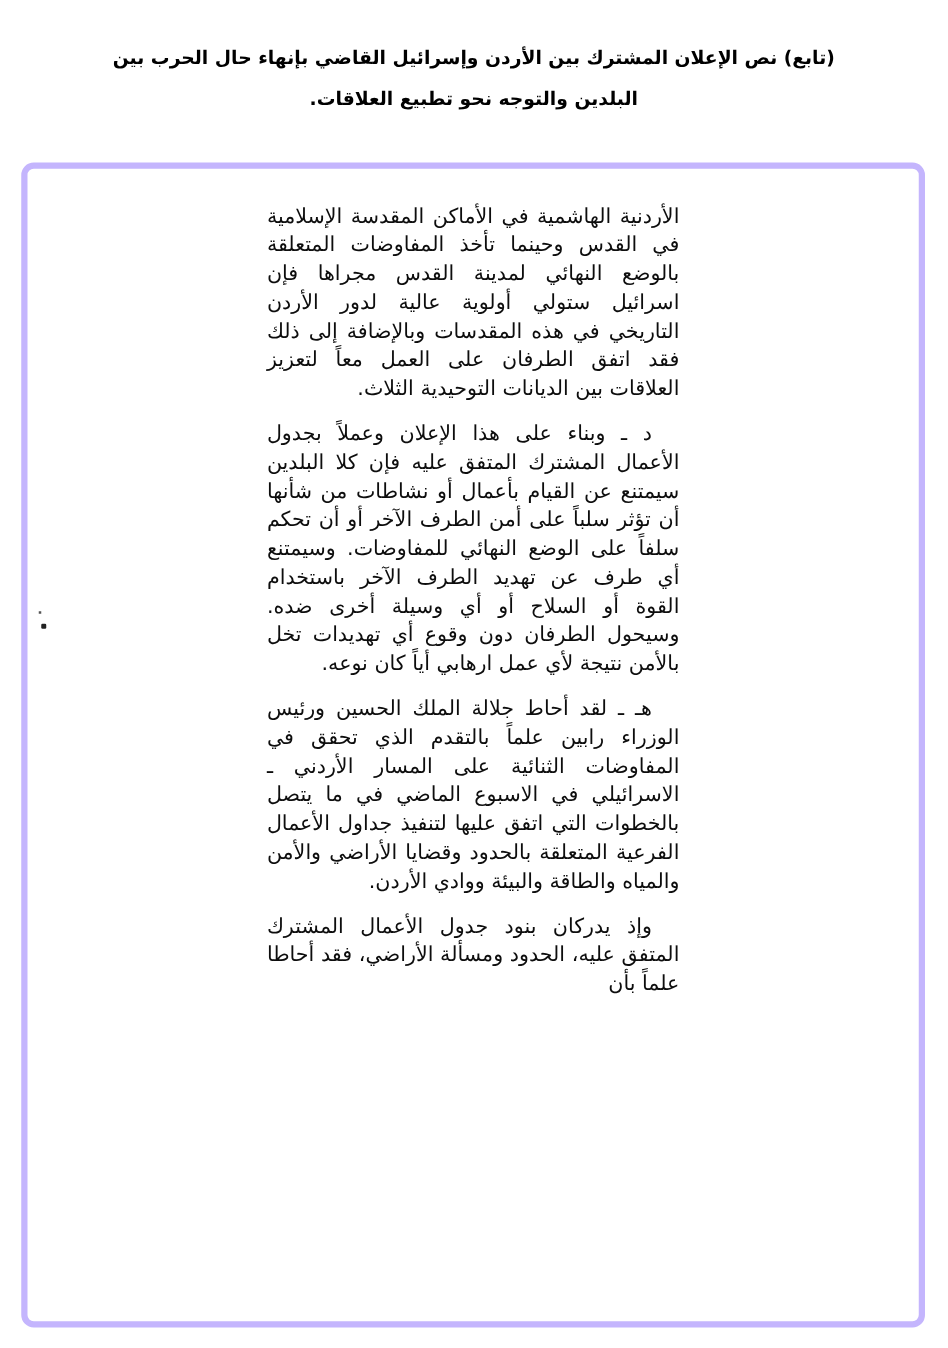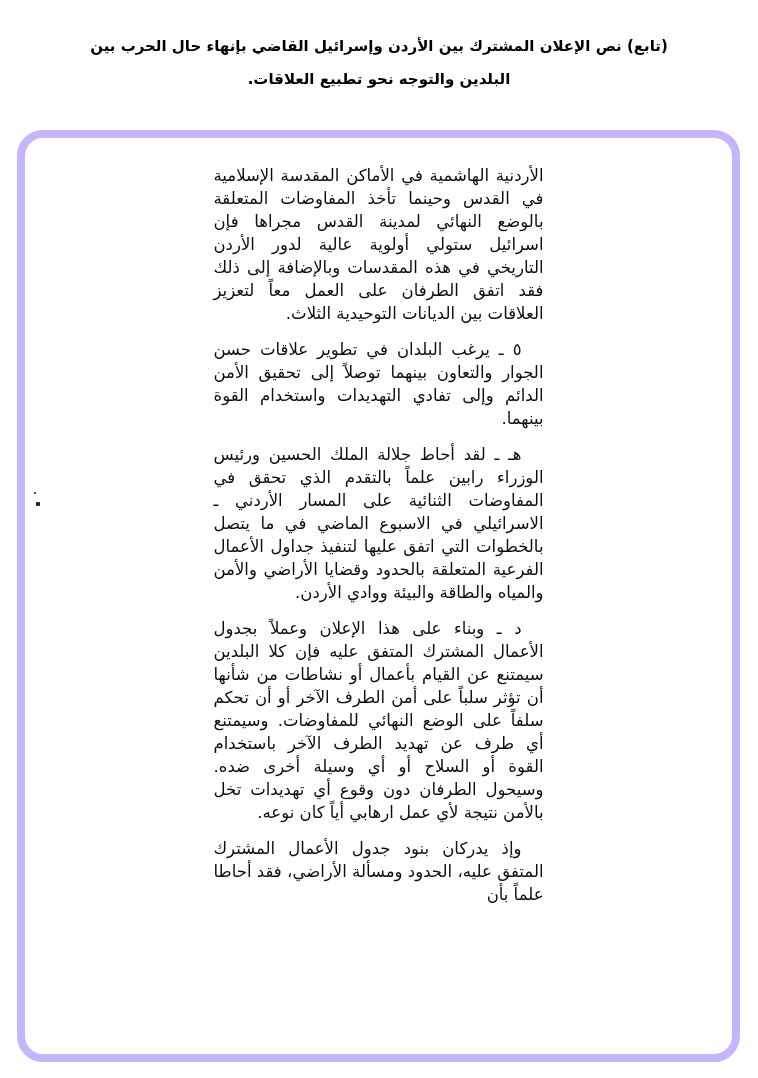--- a/index.html
+++ b/index.html
@@ -44,22 +44,22 @@
     line-height: 16px;
     color: #000000;
   }
   .green-frame {
     position: absolute;
     left: 17px;
     top: 130px;
     width: 723px;
     height: 932px;
     box-sizing: border-box;
-    border: 8px solid #c4b5fd;
-    border-radius: 26px;
+    border: 5px solid #c4b5fd;
+    border-radius: 10px;
     background: #ffffff;
   }
   .body-column {
     width: 330px;
     margin: 26px auto 0 auto;
     direction: rtl;
     text-align: justify;
     font-size: 16.5px;
     line-height: 23px;
     color: #0d0d0d;
@@ -89,21 +89,20 @@
 
   <div class="doc-header">(تابع) نص الإعلان المشترك بين الأردن وإسرائيل القاضي بإنهاء حال الحرب بين البلدين والتوجه نحو تطبيع العلاقات.</div>
 
 
   <div class="green-frame">
 
     <div class="ink-speck"></div>
 
     <div class="body-column">
       <p>الأردنية الهاشمية في الأماكن المقدسة الإسلامية في القدس وحينما تأخذ المفاوضات المتعلقة بالوضع النهائي لمدينة القدس مجراها فإن اسرائيل ستولي أولوية عالية لدور الأردن التاريخي في هذه المقدسات وبالإضافة إلى ذلك فقد اتفق الطرفان على العمل معاً لتعزيز العلاقات بين الديانات التوحيدية الثلاث.</p>
-      <p class="indent">٥ ـ يرغب البلدان في تطوير علاقات حسن الجوار والتعاون بينهما توصلاً إلى تحقيق الأمن الدائم وإلى تفادي التهديدات واستخدام القوة بينهما.</p>
+      <p class="indent">د ـ وبناء على هذا الإعلان وعملاً بجدول الأعمال المشترك المتفق عليه فإن كلا البلدين سيمتنع عن القيام بأعمال أو نشاطات من شأنها أن تؤثر سلباً على أمن الطرف الآخر أو أن تحكم سلفاً على الوضع النهائي للمفاوضات. وسيمتنع أي طرف عن تهديد الطرف الآخر باستخدام القوة أو السلاح أو أي وسيلة أخرى ضده. وسيحول الطرفان دون وقوع أي تهديدات تخل بالأمن نتيجة لأي عمل ارهابي أياً كان نوعه.</p>
       <p class="indent">هـ ـ لقد أحاط جلالة الملك الحسين ورئيس الوزراء رابين علماً بالتقدم الذي تحقق في المفاوضات الثنائية على المسار الأردني ـ الاسرائيلي في الاسبوع الماضي في ما يتصل بالخطوات التي اتفق عليها لتنفيذ جداول الأعمال الفرعية المتعلقة بالحدود وقضايا الأراضي والأمن والمياه والطاقة والبيئة ووادي الأردن.</p>
-      <p class="indent">د ـ وبناء على هذا الإعلان وعملاً بجدول الأعمال المشترك المتفق عليه فإن كلا البلدين سيمتنع عن القيام بأعمال أو نشاطات من شأنها أن تؤثر سلباً على أمن الطرف الآخر أو أن تحكم سلفاً على الوضع النهائي للمفاوضات. وسيمتنع أي طرف عن تهديد الطرف الآخر باستخدام القوة أو السلاح أو أي وسيلة أخرى ضده. وسيحول الطرفان دون وقوع أي تهديدات تخل بالأمن نتيجة لأي عمل ارهابي أياً كان نوعه.</p>
       <p class="indent">وإذ يدركان بنود جدول الأعمال المشترك المتفق عليه، الحدود ومسألة الأراضي، فقد أحاطا علماً بأن</p>
     </div>
 
   </div>
 
 </div>
 
 </body></html>

